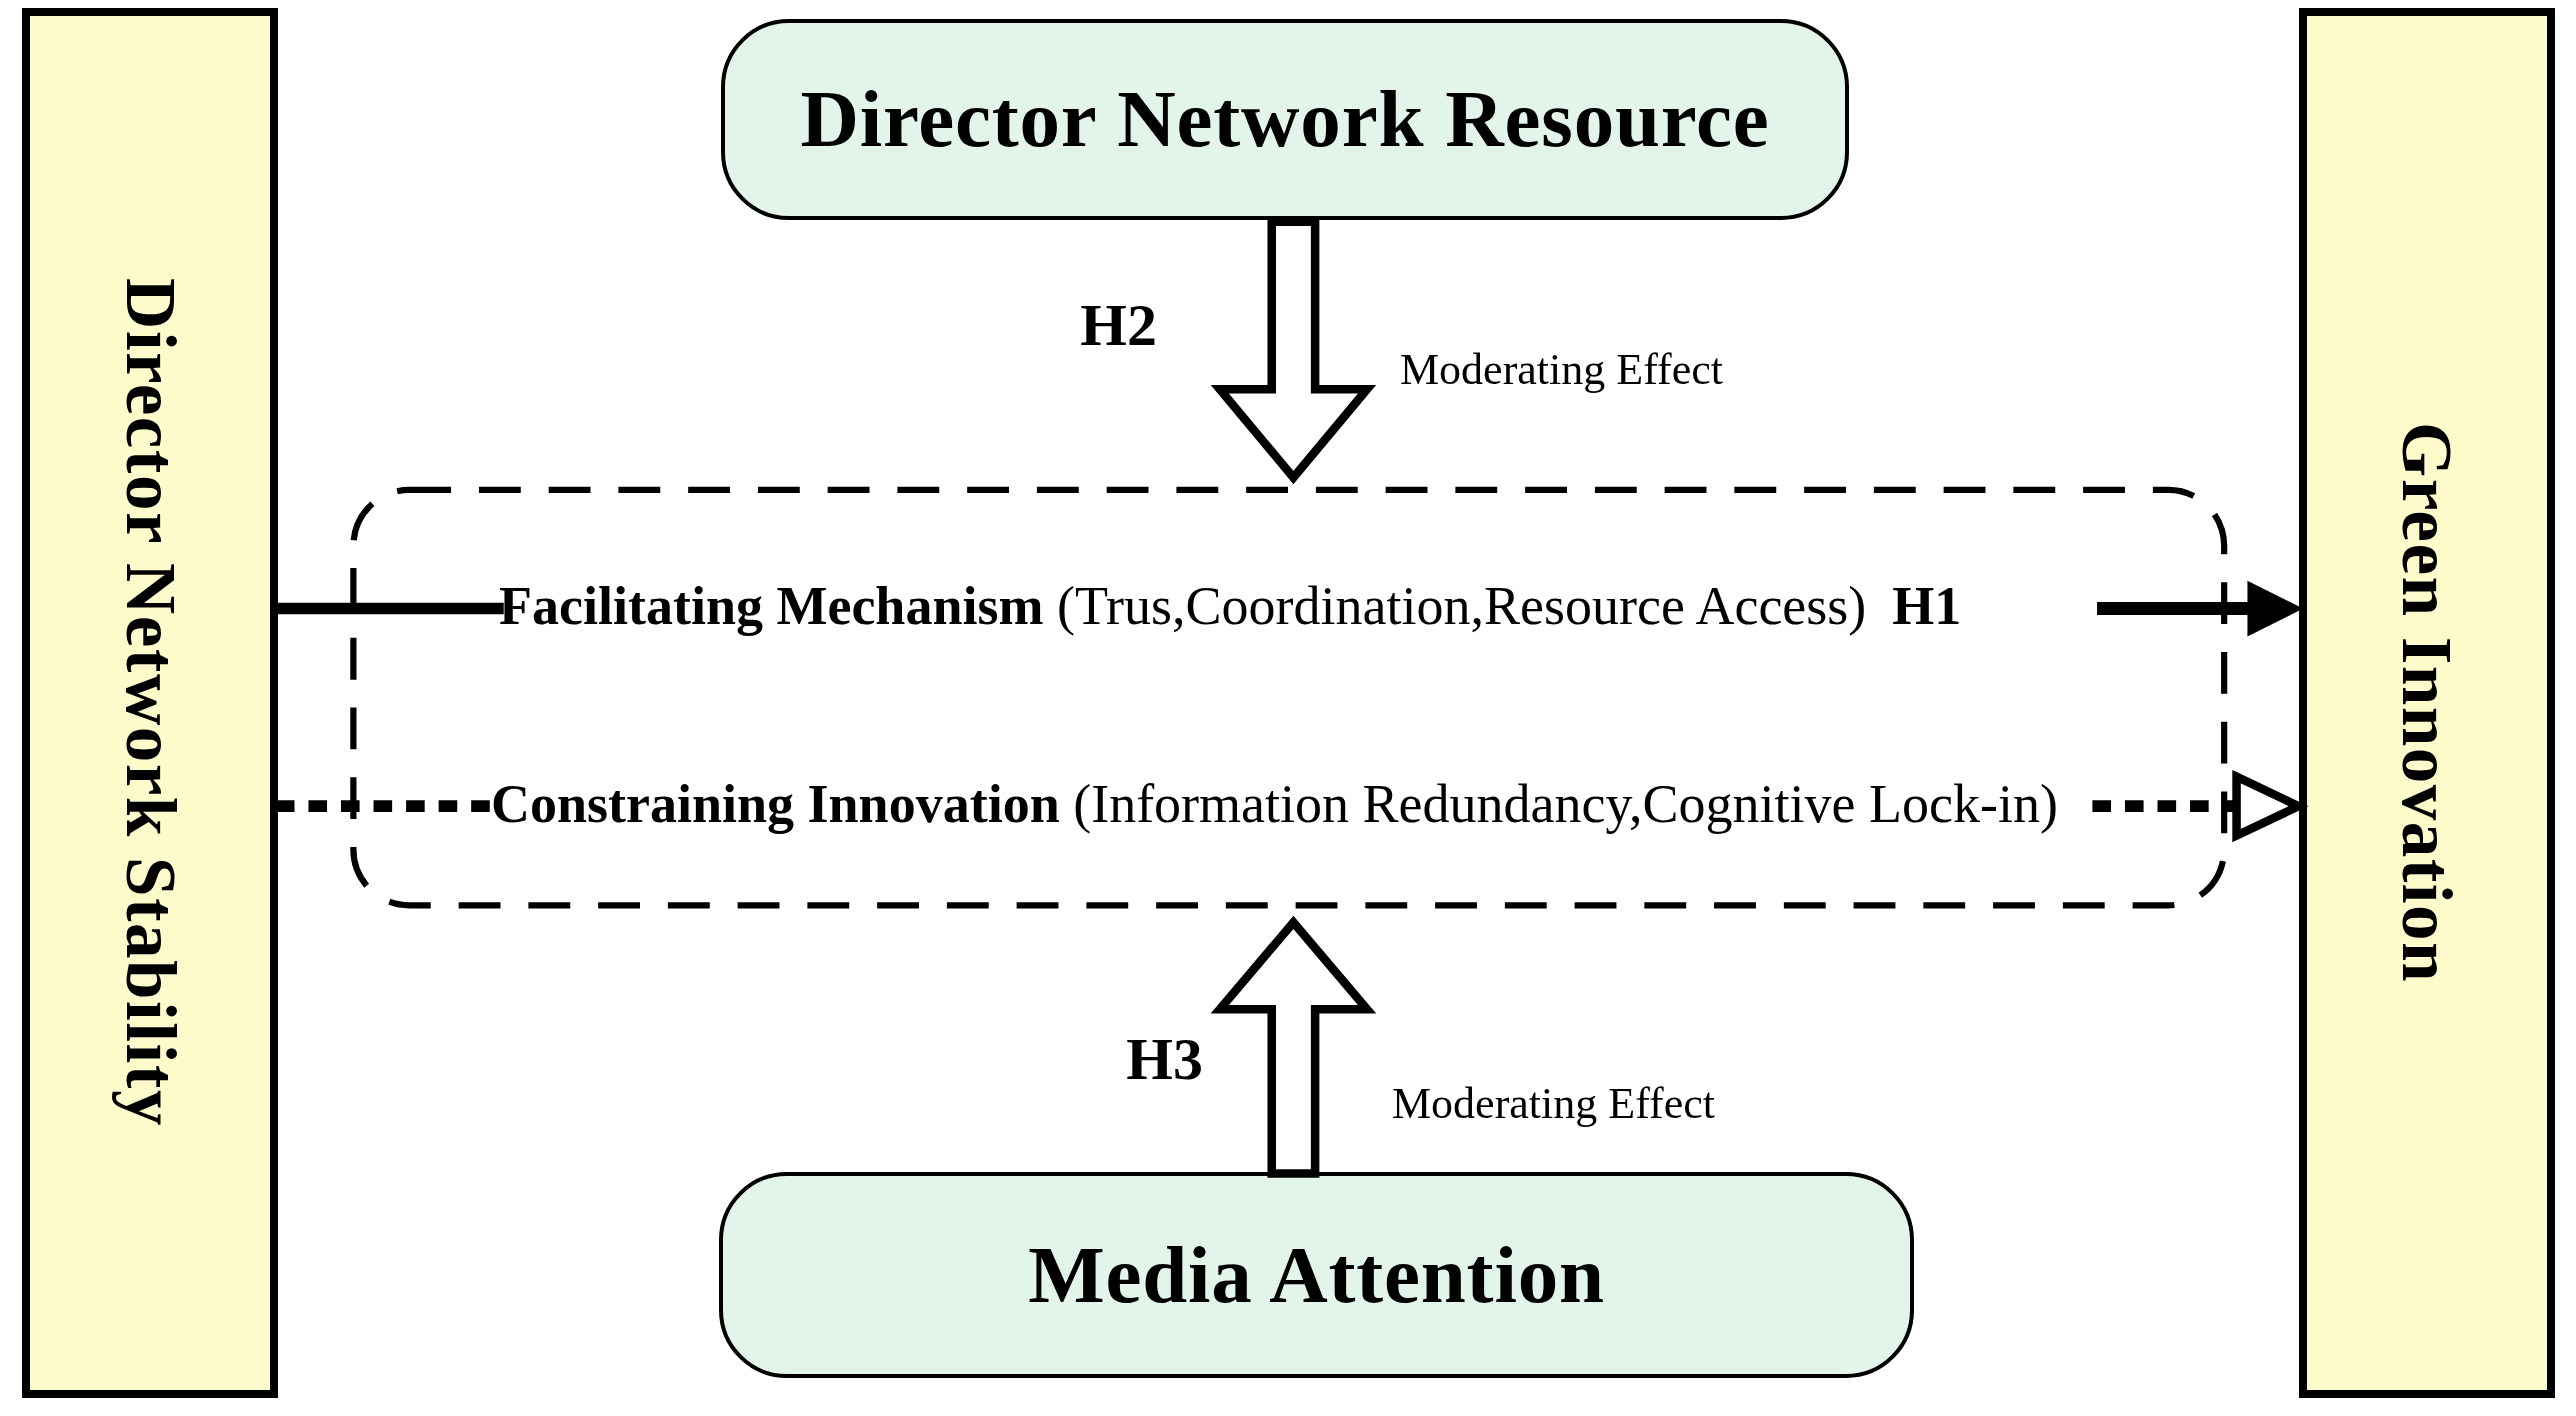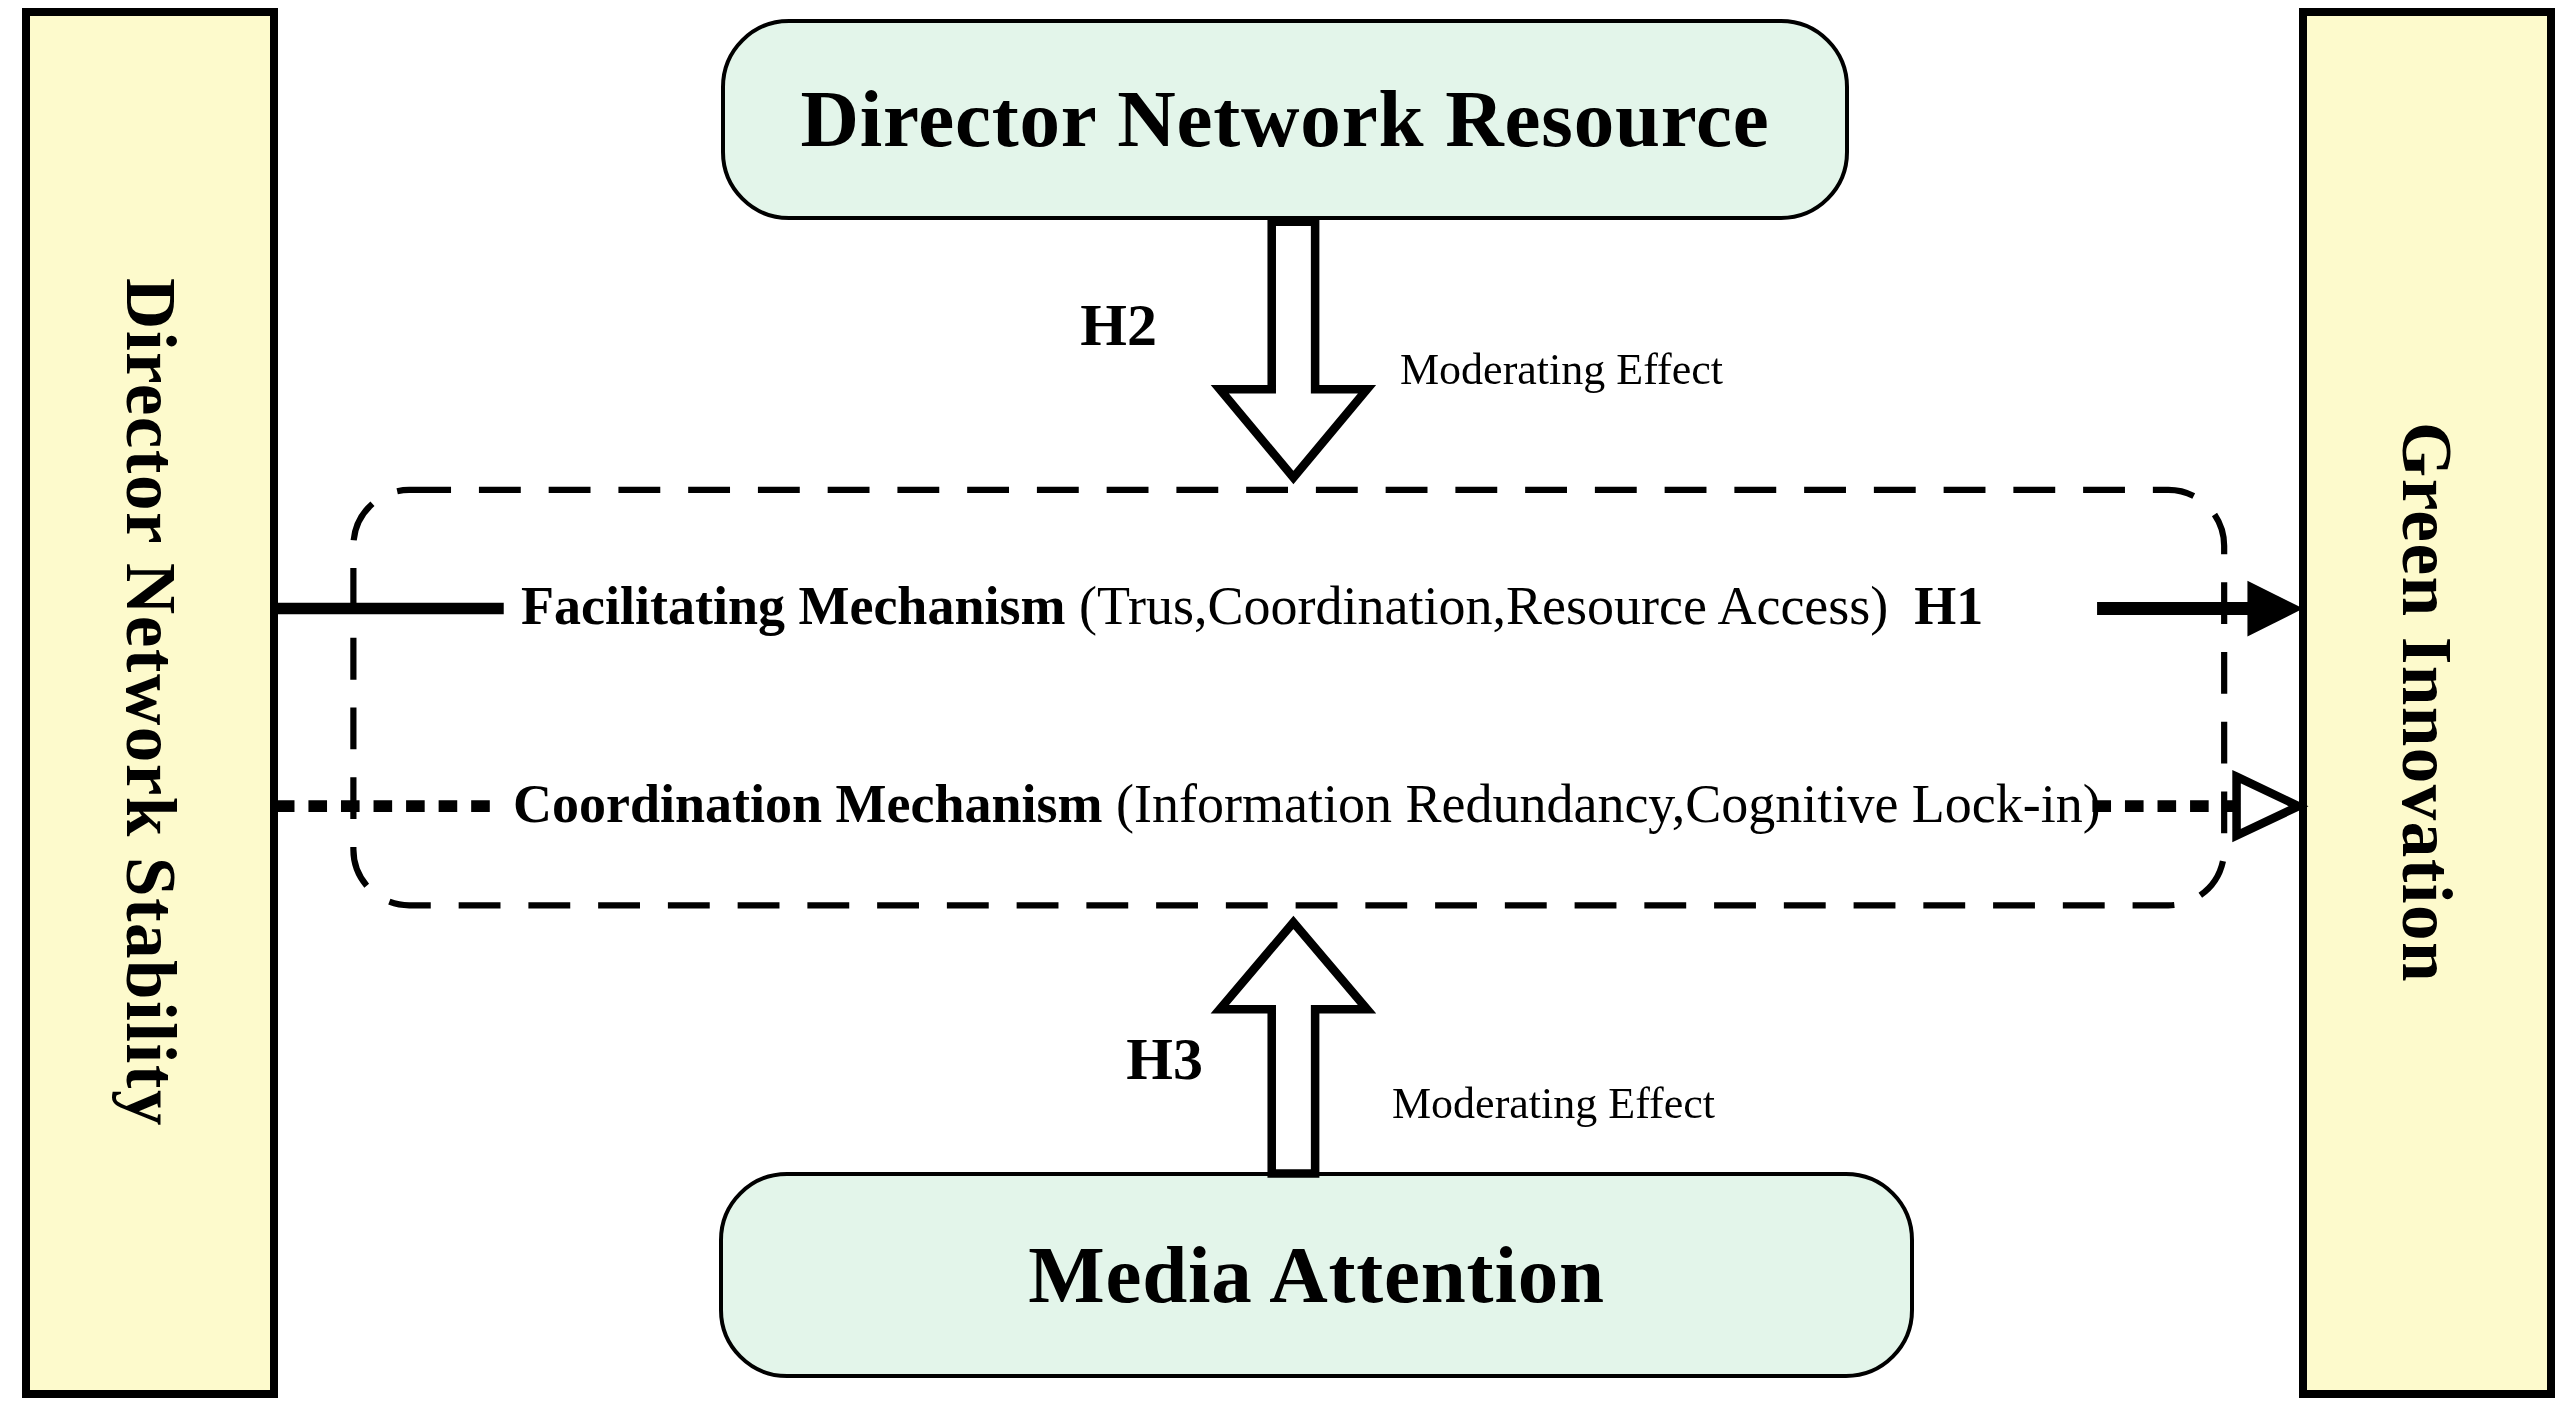--- a/index.html
+++ b/index.html
@@ -53,21 +53,20 @@
     position: absolute; left: 0; top: 0;
     width: 2576px; height: 1417px;
   }
 
   
   .mech-row {
     position: absolute;
     height: 108px; line-height: 108px;
     white-space: nowrap;
     font-size: 54px;
-    margin-left: 22px;
   }
   .mech-row .bold  { font-weight: bold; }
   .mech-row .plain { font-weight: normal; }
   .row-facilitating { left: 499px; top: 552px; }
   .row-constraining { left: 491px; top: 750px; }
   .h1-tag { font-weight: bold; margin-left: 26px; }
 
   
   .hyp-label {
     position: absolute;
@@ -129,21 +128,21 @@
     <polygon points="1641,286 1697,286 1697,502 1764,502 1669,616 1574,502 1641,502" fill="#FFFFFF" stroke="#000" stroke-width="11" stroke-linejoin="miter"></polygon>
 
     <polygon points="1641,1514 1641,1302 1574,1302 1669,1190 1764,1302 1697,1302 1697,1514" fill="#FFFFFF" stroke="#000" stroke-width="11" stroke-linejoin="miter"></polygon>
   </svg>
 
   <div class="mech-row row-facilitating">
     <span class="bold">Facilitating Mechanism </span><span class="plain">(Trus,Coordination,Resource Access)</span><span class="h1-tag">H1</span>
   </div>
 
   <div class="mech-row row-constraining">
-    <span class="bold">Coordination Mechanism </span><span class="plain">(Information Redundancy,Cognitive Lock-in)</span>
+    <span class="bold">Constraining Innovation </span><span class="plain">(Information Redundancy,Cognitive Lock-in)</span>
   </div>
 
   <div class="hyp-label h2-pos">H2</div>
   <div class="mod-label mod-top-pos">Moderating Effect</div>
 
   <div class="hyp-label h3-pos">H3</div>
   <div class="mod-label mod-bottom-pos">Moderating Effect</div>
 
 </div>
 

